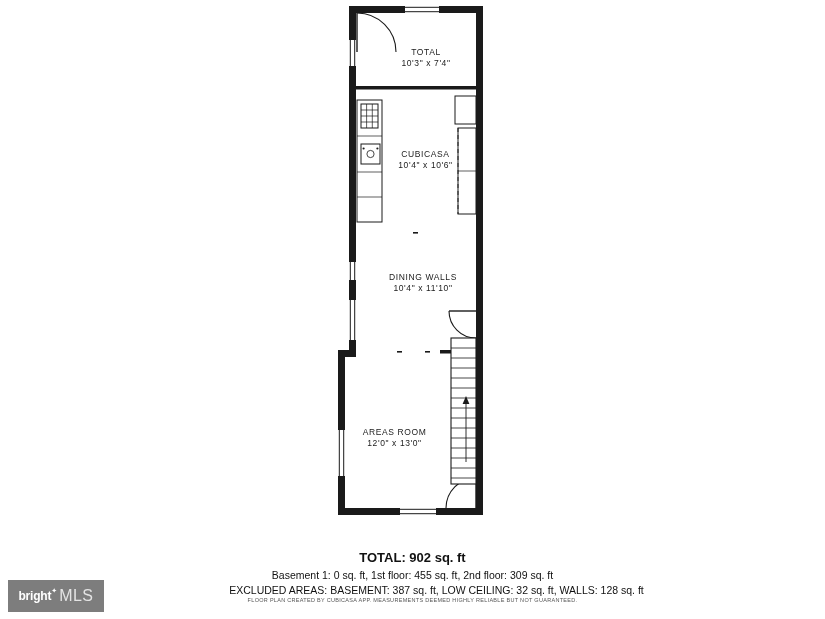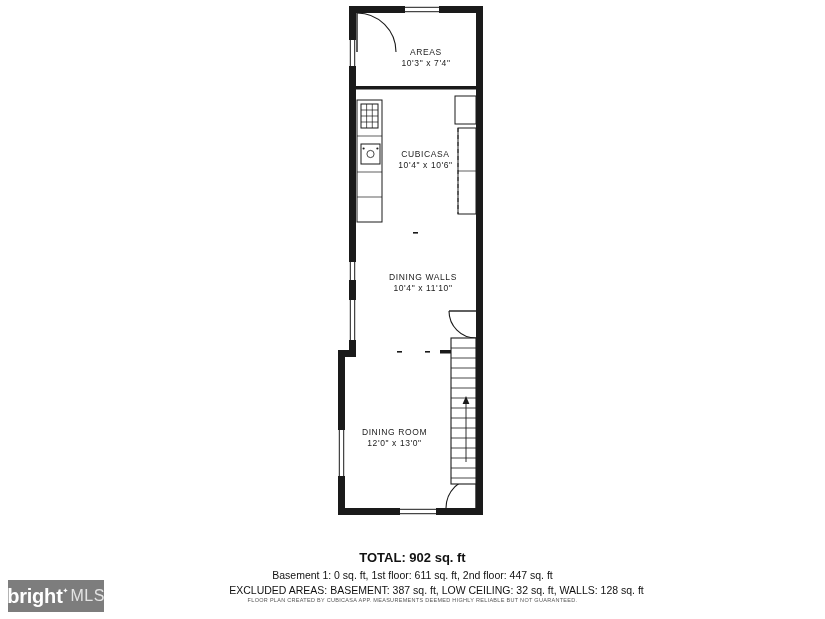--- a/index.html
+++ b/index.html
@@ -84,21 +84,21 @@
     top: 580px;
     width: 96px;
     height: 32px;
     background: #7d7d7d;
     color: #ffffff;
     display: flex;
     align-items: center;
     justify-content: center;
   }
   #watermark .wm-bright {
-    font-size: 20px;
+    font-size: 12px;
     font-weight: bold;
     letter-spacing: -0.2px;
   }
   #watermark .wm-star {
     font-size: 7px;
     position: relative;
     top: -5px;
     left: 0px;
     margin-right: 2px;
   }
@@ -230,42 +230,42 @@
     </g>
 
     <g fill="#1a1a1a">
       <rect x="413" y="232" width="5" height="1.6"></rect>
       <rect x="397" y="351" width="5" height="1.6"></rect>
       <rect x="425" y="351" width="5" height="1.6"></rect>
     </g>
   </svg>
 
   <div class="room-label" style="left:371px; top:47px; width:110px;">
-    <span class="room-name">AREAS</span>
+    <span class="room-name">TOTAL</span>
     <span class="room-dims">10'3" x 7'4"</span>
   </div>
 
   <div class="room-label" style="left:368px; top:149px; width:115px;">
     <span class="room-name">CUBICASA</span>
     <span class="room-dims">10'4" x 10'6"</span>
   </div>
 
   <div class="room-label" style="left:363px; top:272px; width:120px;">
     <span class="room-name">DINING WALLS</span>
     <span class="room-dims">10'4" x 11'10"</span>
   </div>
 
   <div class="room-label" style="left:337px; top:427px; width:115px;">
-    <span class="room-name">DINING ROOM</span>
+    <span class="room-name">AREAS ROOM</span>
     <span class="room-dims">12'0" x 13'0"</span>
   </div>
 
   <div id="summary">
     <div class="line-total">TOTAL: 902 sq. ft</div>
-    <div class="line-detail">Basement 1: 0 sq. ft, 1st floor: 611 sq. ft, 2nd floor: 447 sq. ft</div>
+    <div class="line-detail">Basement 1: 0 sq. ft, 1st floor: 455 sq. ft, 2nd floor: 309 sq. ft</div>
     <div class="line-excluded">EXCLUDED AREAS: BASEMENT: 387 sq. ft, LOW CEILING: 32 sq. ft, WALLS: 128 sq. ft</div>
   </div>
 
   <div id="disclaimer">FLOOR PLAN CREATED BY CUBICASA APP. MEASUREMENTS DEEMED HIGHLY RELIABLE BUT NOT GUARANTEED.</div>
 
   <div id="watermark">
     <span class="wm-bright">bright</span>
     <span class="wm-star">✦</span>
     <span class="wm-mls">MLS</span>
   </div>

